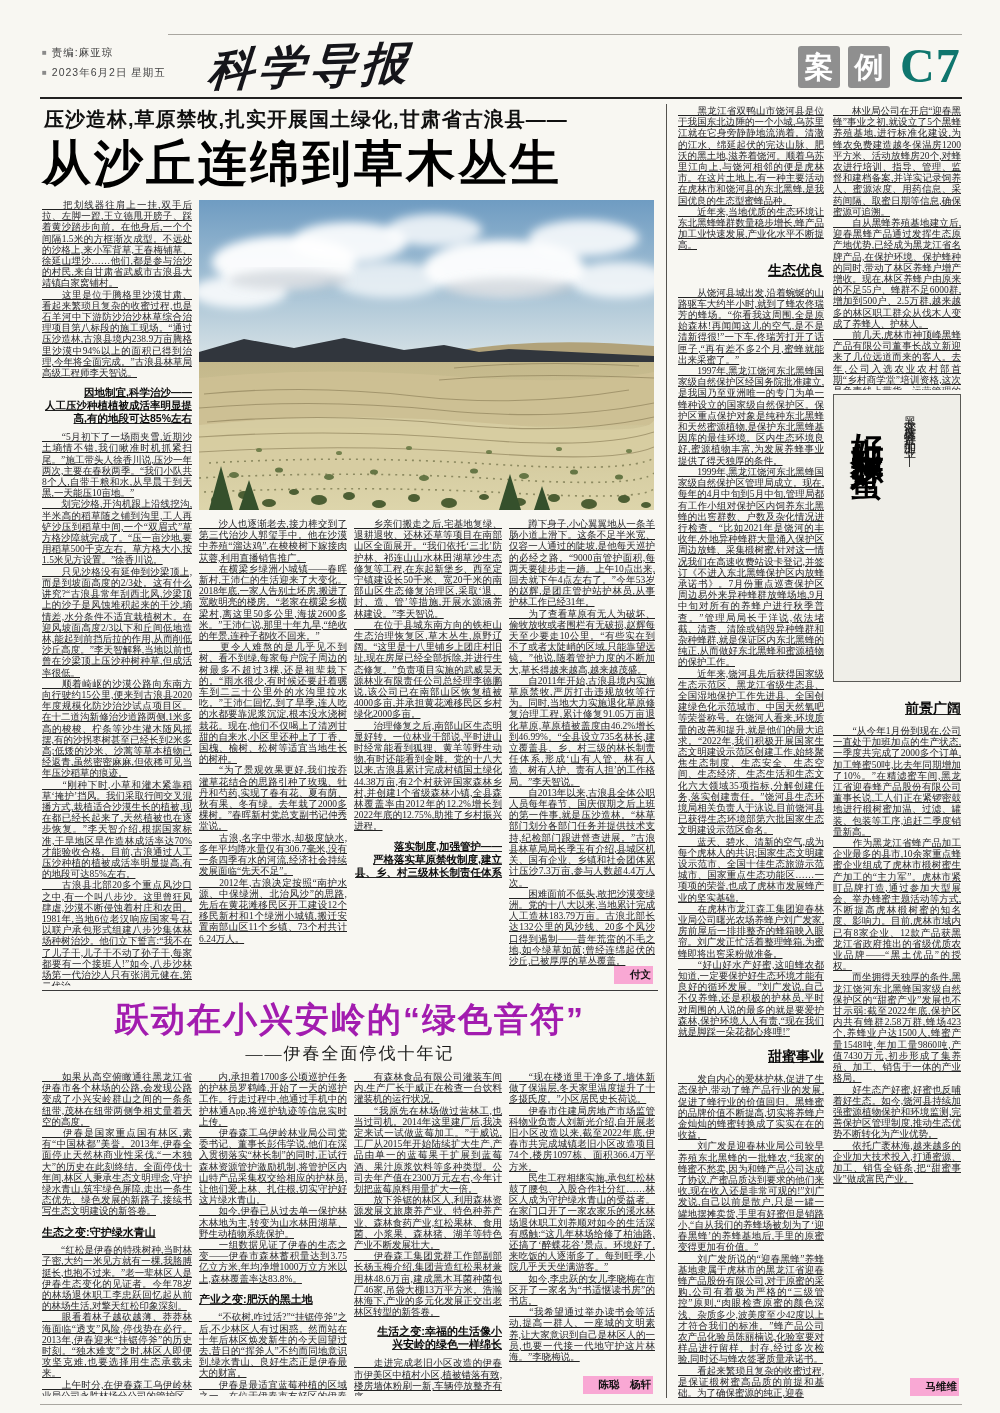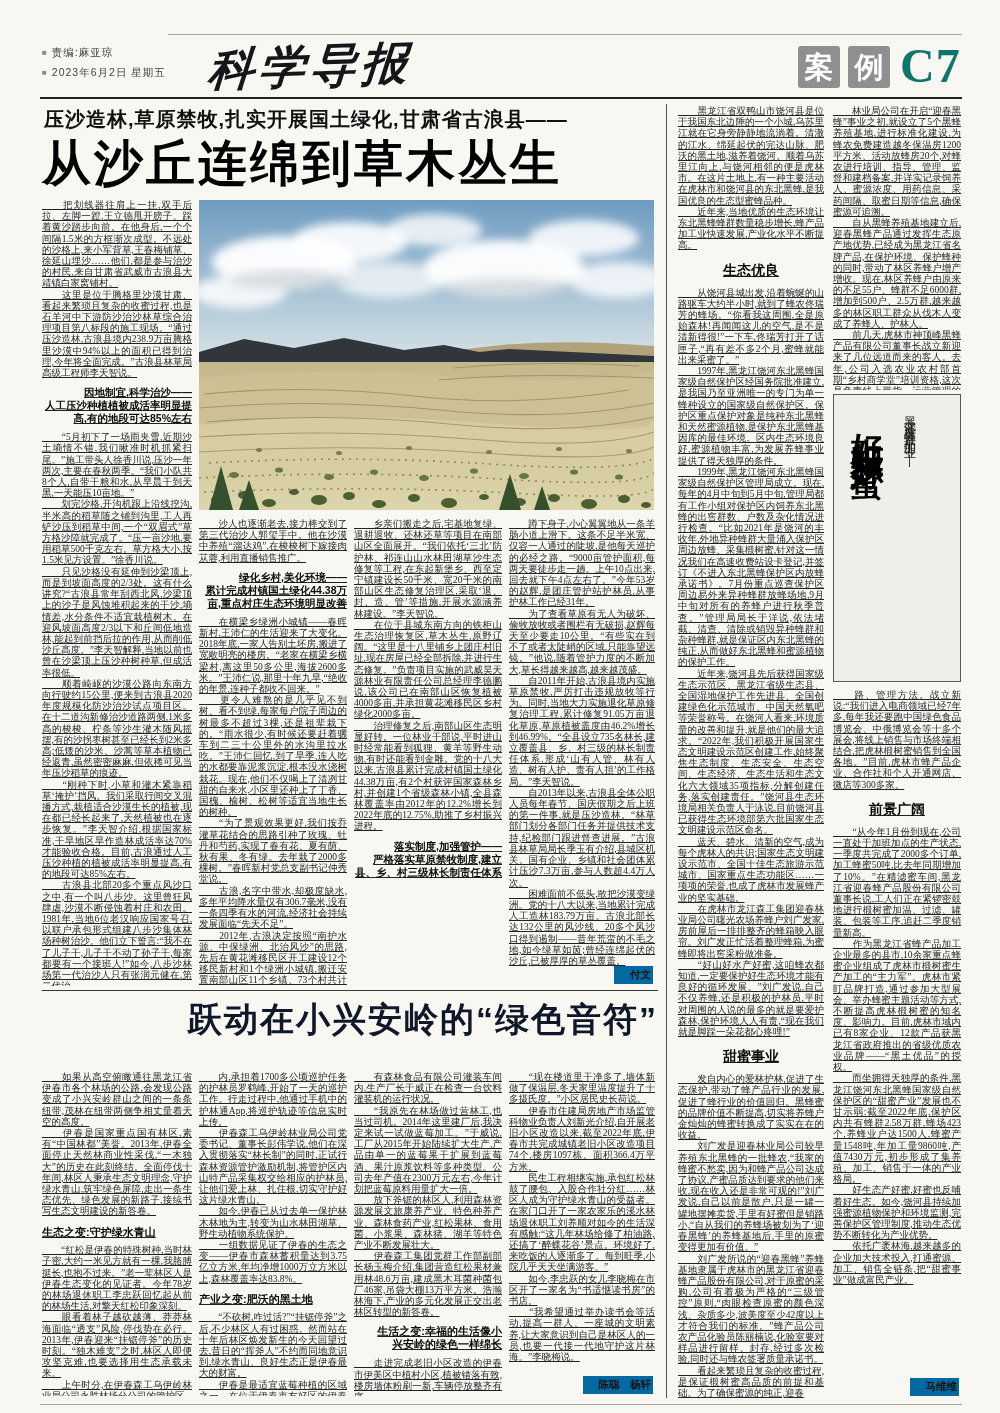--- a/index.html
+++ b/index.html
@@ -18,26 +18,26 @@
   
   #kicker{font-family:"Liberation Sans","DejaVu Sans",sans-serif;font-weight:bold;font-size:20px;color:#101010;letter-spacing:1px;}
   #headline{font-family:"Liberation Sans","DejaVu Sans",sans-serif;font-weight:900;font-size:49px;color:#000;letter-spacing:3px;}
   .col{position:absolute;overflow:hidden;text-decoration:underline;}
   .body{margin:0;font-size:9.5px;line-height:11.2px;text-align:justify;white-space:pre-line;color:#26262a;}
   .subhead-c{margin:7px 0;font-family:"Liberation Sans","DejaVu Sans",sans-serif;
              font-weight:bold;font-size:10.5px;line-height:13px;color:#0c0c0c;text-align:right;white-space:pre-line;}
   .subhead-l{margin:8px 0 6px 0;font-family:"Liberation Sans","DejaVu Sans",sans-serif;
              font-weight:bold;font-size:11px;line-height:13.5px;color:#0c0c0c;text-align:left;white-space:pre-line;}
   .subhead-big{margin:10px 0;font-family:"Liberation Sans","DejaVu Sans",sans-serif;
-             font-weight:bold;font-size:14px;line-height:16px;color:#0c0c0c;text-align:center;}
-  .byline{position:absolute;right:2px;bottom:2px;background:#0369a1;padding:2px 2px 2px 16px;
+             font-weight:bold;font-size:14px;line-height:16px;color:#0c0c0c;text-align:right;}
+  .byline{position:absolute;right:2px;bottom:2px;background:#f9a8d4;padding:2px 2px 2px 16px;
           font-weight:bold;font-size:10.5px;color:#111;}
   
   #bot-headline{font-family:"Liberation Sans","DejaVu Sans",sans-serif;font-weight:900;font-size:34px;
-                color:#0f172a;letter-spacing:2px;text-align:right;}
+                color:#a21caf;letter-spacing:2px;text-align:center;}
   #bot-subtitle{font-size:17px;color:#191919;text-align:center;letter-spacing:2px;}
   
   #bee-box{position:absolute;left:833px;top:394px;width:128px;height:288px;background:#efeee8;
            border:1px solid #5a5a56;box-sizing:border-box;padding:12px 10px;}
   #bee-box-inner{writing-mode:vertical-rl;height:100%;display:block;}
   #bee-kicker{display:block;font-size:12px;letter-spacing:3px;color:#1b1b1b;margin-left:12px;
               font-family:"Liberation Sans","DejaVu Sans",sans-serif;}
   #bee-title{display:block;font-size:33px;font-weight:bold;color:#000;letter-spacing:5px;
              font-family:"Liberation Serif","DejaVu Serif",serif;}
   .vline{position:absolute;background:#55534e;width:1px;}
@@ -173,22 +173,20 @@
 人工压沙种植植被成活率明显提高,有的地段可达85%左右</h4>
     <p class="body">　　“5月初下了一场雨夹雪,近期沙土墒情不错,我们瞅准时机抓紧扫尾。”施工带头人徐香川说,压沙一年两次,主要在春秋两季。“我们小队共8个人,自带干粮和水,从早晨干到天黑,一天能压10亩地。”
 　　划完沙格,开沟机跟上沿线挖沟,半米高的稻草随之铺到沟里,工人再铲沙压到稻草中间,一个“双眉式”草方格沙障就完成了。“压一亩沙地,要用稻草500千克左右。草方格大小,按1.5米见方设置。”徐香川说。
 　　只见沙格没有延伸到沙梁顶上,而是到坡面高度的2/3处。这有什么讲究?“古浪县常年刮西北风,沙梁顶上的沙子是风蚀堆积起来的干沙,墒情差,水分条件不适宜栽植树木。在迎风坡面高度2/3以下和丘间低地造林,能起到前挡后拉的作用,从而削低沙丘高度。”李天智解释,当地以前也曾在沙梁顶上压沙种树种草,但成活率很低。
 　　顺着崎岖的沙漠公路向东南方向行驶约15公里,便来到古浪县2020年度规模化防沙治沙试点项目区。在十二道沟新修治沙道路两侧,1米多高的梭梭、柠条等沙生灌木随风摇摆,有的沙拐枣树甚至已经长到2米多高;低矮的沙米、沙蒿等草本植物已经返青,虽然密密麻麻,但依稀可见当年压沙稻草的痕迹。
 　　“刚种下时,小草和灌木紧靠稻草‘掩护’挡风。我们采取行间交叉混播方式,栽植适合沙漠生长的植被,现在都已经长起来了,天然植被也在逐步恢复。”李天智介绍,根据国家标准,干旱地区旱作造林成活率达70%才能验收合格。目前,古浪通过人工压沙种植的植被成活率明显提高,有的地段可达85%左右。
 　　古浪县北部20多个重点风沙口之中,有一个叫八步沙。这里曾狂风肆虐,沙漠不断侵蚀着村庄和农田。1981年,当地6位老汉响应国家号召,以联户承包形式组建八步沙集体林场种树治沙。他们立下誓言:“我不在了儿子干,儿子干不动了孙子干,每家都要有一个接班人!”如今,八步沙林场第一代治沙人只有张润元健在,第二代治</p>
   </div>
   <div class="col" style="left:199px;top:519px;width:148px;height:467px;">
     <p class="body">　　沙人也逐渐老去,接力棒交到了第三代治沙人郭玺手中。他在沙漠中养殖“溜达鸡”,在梭梭树下嫁接肉苁蓉,利用直播销售推广。</p>
-    <h4 class="subhead-c">绿化乡村,美化环境——
-累计完成村镇国土绿化44.38万亩,重点村庄生态环境明显改善</h4>
     <p class="body">　　在横梁乡绿洲小城镇——春晖新村,王沛仁的生活迎来了大变化。2018年底,一家人告别土坯房,搬进了宽敞明亮的楼房。“老家在横梁乡横梁村,离这里50多公里,海拔2600多米。”王沛仁说,那里十年九旱,“绝收的年景,连种子都收不回来。”
 　　更令人难熬的是几乎见不到树、看不到绿,每家每户院子周边的树最多不超过3棵,还是祖辈栽下的。“雨水很少,有时候还要赶着骡车到二三十公里外的水沟里拉水吃。”王沛仁回忆,到了旱季,连人吃的水都要靠泥浆沉淀,根本没水浇树栽花。现在,他们不仅喝上了清冽甘甜的自来水,小区里还种上了丁香、国槐、榆树、松树等适宜当地生长的树种。
 　　“为了景观效果更好,我们按乔灌草花结合的思路引种了玫瑰、牡丹和芍药,实现了春有花、夏有荫、秋有果、冬有绿。去年栽了2000多棵树。”春晖新村党总支副书记仲秀堂说。
 　　古浪,名字中带水,却极度缺水,多年平均降水量仅有306.7毫米,没有一条四季有水的河流,经济社会持续发展面临“先天不足”。
 　　2012年,古浪决定按照“南护水源、中保绿洲、北治风沙”的思路,先后在黄花滩移民区开工建设12个移民新村和1个绿洲小城镇,搬迁安置南部山区11个乡镇、73个村共计6.24万人。</p>
   </div>
   <div class="col" style="left:354px;top:519px;width:148px;height:467px;">
     <p class="body">　　乡亲们搬走之后,宅基地复绿、退耕退牧、还林还草等项目在南部山区全面展开。“我们依托‘三北’防护林、祁连山山水林田湖草沙生态修复等工程,在东起新堡乡、西至定宁镇建设长50千米、宽20千米的南部山区生态修复治理区,采取‘退、封、造、管’等措施,开展水源涵养林建设。”李天智说。
 　　在位于县城东南方向的铁柜山生态治理恢复区,草木丛生,原野辽阔。“这里是十八里铺乡上团庄村旧址,现在房屋已经全部拆除,并进行生态修复。”负责项目实施的武威昊天源林业有限责任公司总经理李德鹏说,该公司已在南部山区恢复植被4000多亩,并承担黄花滩移民区乡村绿化2000多亩。
 　　治理修复之后,南部山区生态明显好转。一位林业干部说,平时进山时经常能看到狐狸、黄羊等野生动物,有时还能看到金雕。党的十八大以来,古浪县累计完成村镇国土绿化44.38万亩,有2个村获评国家森林乡村,并创建1个省级森林小镇,全县森林覆盖率由2012年的12.2%增长到2022年底的12.75%,助推了乡村振兴进程。</p>
@@ -200,20 +198,21 @@
 　　为了查看草原有无人为破坏、偷牧放牧或者围栏有无破损,赵辉每天至少要走10公里。“有些实在到不了或者太陡峭的区域,只能靠望远镜。”他说,随着管护力度的不断加大,草长得越来越高,越来越茂盛。
 　　自2011年开始,古浪县境内实施草原禁牧,严厉打击违规放牧等行为。同时,当地大力实施退化草原修复治理工程,累计修复91.05万亩退化草原,草原植被盖度由46.2%增长到46.99%。“全县设立735名林长,建立覆盖县、乡、村三级的林长制责任体系,形成‘山有人管、林有人造、树有人护、责有人担’的工作格局。”李天智说。
 　　自2013年以来,古浪县全体公职人员每年春节、国庆假期之后上班的第一件事,就是压沙造林。“林草部门划分各部门任务并提供技术支持,纪检部门跟进督查进展。”古浪县林草局局长季玉有介绍,县城区机关、国有企业、乡镇和社会团体累计压沙7.3万亩,参与人数超4.4万人次。
 　　困难面前不低头,敢把沙漠变绿洲。党的十八大以来,当地累计完成人工造林183.79万亩。古浪北部长达132公里的风沙线、20多个风沙口得到遏制——昔年荒蛮的不毛之地,如今绿草如茵;曾经连绵起伏的沙丘,已被厚厚的草丛覆盖。</p>
     <span class="byline">付文</span>
   </div>
 
   <div class="hr abs" style="left:42px;top:990px;width:616px;height:1px;background:#3a3a3a;"></div>
 
   <div class="abs" id="bot-headline" style="left:42px;top:997px;width:616px;">跃动在小兴安岭的“绿色音符”</div>
+  <div class="abs" id="bot-subtitle" style="left:42px;top:1042px;width:616px;">——伊春全面停伐十年记</div>
 
   <div class="col" style="left:42px;top:1072px;width:150px;height:324px;">
     <p class="body">　　如果从高空俯瞰通往黑龙江省伊春市各个林场的公路,会发现公路变成了小兴安岭群山之间的一条条纽带,茂林在纽带两侧争相丈量着天空的高度。
 　　伊春是国家重点国有林区,素有“中国林都”美誉。2013年,伊春全面停止天然林商业性采伐,“一木独大”的历史在此刻终结。全面停伐十年间,林区人秉承生态文明理念,守护绿水青山,筑牢绿色屏障,走出一条生态优先、绿色发展的新路子,接续书写生态文明建设的新答卷。</p>
     <h4 class="subhead-l">生态之变:守护绿水青山</h4>
     <p class="body">　　“红松是伊春的特殊树种,当时林子密,大约一米见方就有一棵,我胳膊挺长,也抱不过来。”老一辈林区人是伊春生态变化的见证者。今年78岁的林场退休职工李忠跃回忆起从前的林场生活,对擎天红松印象深刻。
 　　眼看着林子越砍越薄、莽莽林海面临“透支”风险,停伐势在必行。2013年,伊春迎来“挂锯停斧”的历史时刻。“独木难支”之时,林区人即便攻坚克难,也要选择用生态承载未来。
 　　上午时分,在伊春森工乌伊岭林业局公司永胜林场分公司的管护区</p>
   </div>
   <div class="col" style="left:199px;top:1072px;width:148px;height:324px;">
@@ -270,21 +269,20 @@
   </div>
 
   <div id="bee-box">
     <div id="bee-box-inner">
       <span id="bee-kicker">黑龙江发展蜂产品加工业——</span>
       <span id="bee-title">好山好水产好蜜</span>
     </div>
   </div>
 
   <div class="col" style="left:833px;top:690px;width:128px;height:708px;">
-    <p class="body">　　路、管理方法。战立新说:“我们进入电商领域已经7年多,每年我还要跑中国绿色食品博览会、中俄博览会等十多个展会,将线上销售与市场终端相结合,把虎林椴树蜜销售到全国各地。”目前,虎林市蜂产品企业、合作社和个人开通网店、微店等300多家。</p>
     <h4 class="subhead-big">前景广阔</h4>
     <p class="body">　　“从今年1月份到现在,公司一直处于加班加点的生产状态,一季度共完成了2000多个订单,加工蜂蜜50吨,比去年同期增加了10%。”在精滤蜜车间,黑龙江省迎春蜂产品股份有限公司董事长说,工人们正在紧锣密鼓地进行椴树蜜加温、过滤、罐装、包装等工序,追赶二季度销量新高。
 　　作为黑龙江省蜂产品加工企业最多的县市,10余家重点蜂蜜企业组成了虎林市椴树蜜生产加工的“主力军”。虎林市紧盯品牌打造,通过参加大型展会、举办蜂蜜主题活动等方式,不断提高虎林椴树蜜的知名度、影响力。目前,虎林市域内已有8家企业、12款产品获黑龙江省政府推出的省级优质农业品牌——“黑土优品”的授权。
 　　而坐拥得天独厚的条件,黑龙江饶河东北黑蜂国家级自然保护区的“甜蜜产业”发展也不甘示弱:截至2022年底,保护区内共有蜂群2.58万群,蜂场423个,养蜂业户达1500人,蜂蜜产量1548吨,年加工量9860吨,产值7430万元,初步形成了集养殖、加工、销售于一体的产业格局。
 　　好生态产好蜜,好蜜也反哺着好生态。如今,饶河县持续加强蜜源植物保护和环境监测,完善保护区管理制度,推动生态优势不断转化为产业优势。
 　　依托广袤林海,越来越多的企业加大技术投入,打通蜜源、加工、销售全链条,把“甜蜜事业”做成富民产业。</p>
     <span class="byline">马维维</span>
   </div>
 
   <div class="hr thin abs" style="left:40px;top:1404px;width:922px;"></div>

